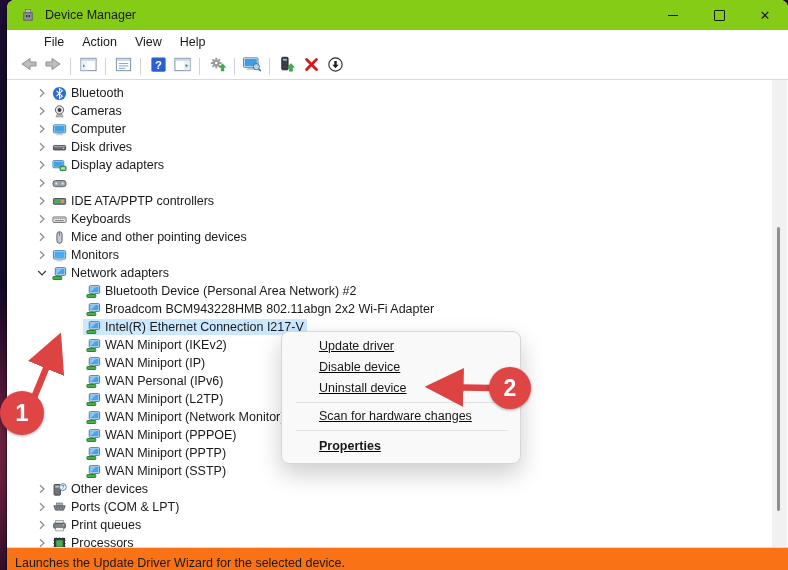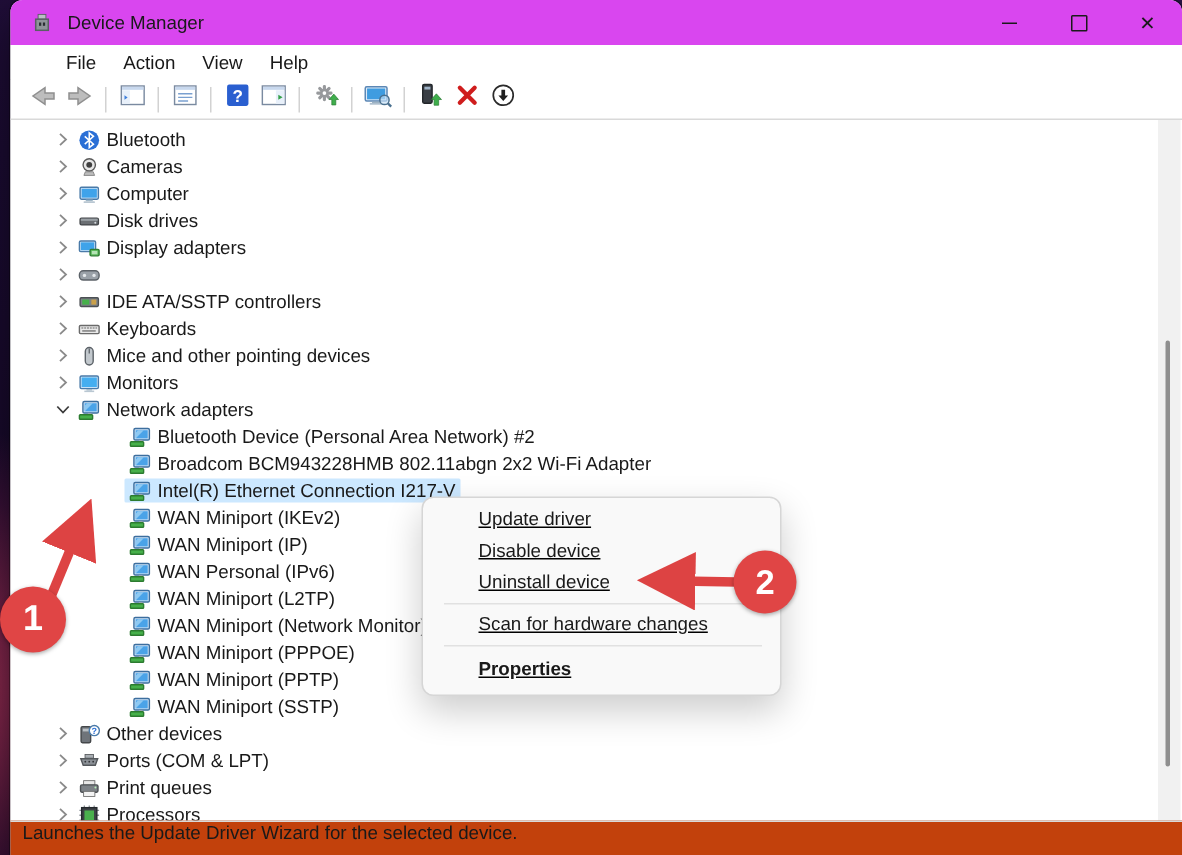--- a/index.html
+++ b/index.html
@@ -10,21 +10,21 @@
   }
   #stage{position:relative;width:788px;height:570px;
     background:
       radial-gradient(150px 230px at -28px 455px, rgba(205,60,100,.85), rgba(120,30,80,.35) 55%, transparent 75%),
       linear-gradient(200deg,#2c1347 0%, #1c0c34 45%, #140823 100%);
   }
 
   
   #win{position:absolute;left:7px;top:0;width:781px;height:570px;background:#fff;
     border-radius:8px 8px 0 0;box-shadow:0 0 0 1px rgba(0,0,0,.35),0 12px 34px rgba(0,0,0,.55);}
-  .titlebar{position:absolute;left:0;top:0;right:0;height:30px;display:flex;align-items:center;border-radius:8px 8px 0 0;background:#d946ef;}
+  .titlebar{position:absolute;left:0;top:0;right:0;height:30px;display:flex;align-items:center;border-radius:8px 8px 0 0;background:#84cc16;}
   .titlebar .app-icon{margin-left:13px;width:16px;height:16px;display:inline-flex;}
   .titlebar .title{margin-left:9px;font-size:12.5px;color:#191919;}
   .win-controls{margin-left:auto;display:flex;height:30px;}
   .win-btn{width:46px;height:30px;display:flex;align-items:center;justify-content:center;}
   .win-btn:last-child{border-radius:0 8px 0 0;}
   .glyph-min{width:10px;height:1px;background:#1a1a1a;}
   .glyph-max{width:9px;height:9px;border:1px solid #1a1a1a;border-radius:1px;}
   .glyph-close{font-size:13px;color:#1a1a1a;line-height:1;}
 
   
@@ -46,21 +46,21 @@
   .ticon{width:15px;height:15px;display:inline-flex;margin:0 4px 0 3px;flex:0 0 15px;}
   .tlabel{font-size:12.5px;color:#191919;padding:1px 3px 1px 0;}
   .row-body{display:flex;align-items:center;border-radius:1px;}
   .row-body.selected{background:var(--sel,#cce8ff);}
 
   
   .sb-track{position:absolute;right:1px;top:80px;width:15px;bottom:22px;background:#f1f1f1;}
   .sb-thumb{position:absolute;right:7px;top:147px;width:3px;height:284px;background:#8f8f8f;border-radius:2px;}
 
   
-  .statusbar{position:absolute;left:0;bottom:0;right:0;height:22px;background:#c2410c;border-top:1px solid #d9d9d9;display:flex;align-items:flex-start;margin-top:48px;}
+  .statusbar{position:absolute;left:0;bottom:0;right:0;height:22px;background:#f97316;border-top:1px solid #d9d9d9;display:flex;align-items:flex-end;margin-top:48px;}
   .statusbar .stext{font-size:12.5px;color:#191919;padding-left:8px;}
 
   
   .ctxmenu{position:absolute;left:281px;top:331px;width:238px;z-index:20;background:#f9f9f9;
     border:1px solid #d6d6d6;border-radius:8px;box-shadow:0 10px 24px rgba(0,0,0,.20);padding:4px 0;text-decoration:underline;}
   .citem{height:21px;line-height:21px;padding-left:37px;font-size:12.5px;color:#191919;}
   .citem.bold{font-weight:bold;height:25px;line-height:25px;}
   .csep{height:1px;background:#e1e1e1;margin:3px 12px 3px 14px;}
 
   
@@ -312,21 +312,21 @@
               </svg>
             </span>
             <span class="row-body">
               <span class="ticon">
                 <svg viewBox="0 0 16 16" width="15" height="15">
                   <rect x="1.5" y="4.8" width="13" height="6.2" rx=".8" fill="#7d8287" stroke="#4c5054"></rect>
                   <rect x="3" y="6.1" width="5" height="3.6" fill="#46b04a"></rect>
                   <rect x="9.5" y="6.1" width="3.5" height="3.6" fill="#caa04a"></rect>
                 </svg>
               </span>
-              <span class="tlabel">IDE ATA/SSTP controllers</span>
+              <span class="tlabel">IDE ATA/PPTP controllers</span>
             </span>
           </div>
           <div class="trow lvl1">
             <span class="chev">
               <svg viewBox="0 0 14 14" width="14" height="14">
                 <path d="M5 3.2 L9 7 L5 10.8" stroke="#8a8a8a" fill="none" stroke-width="1.2"></path>
               </svg>
             </span>
             <span class="row-body">
               <span class="ticon">

